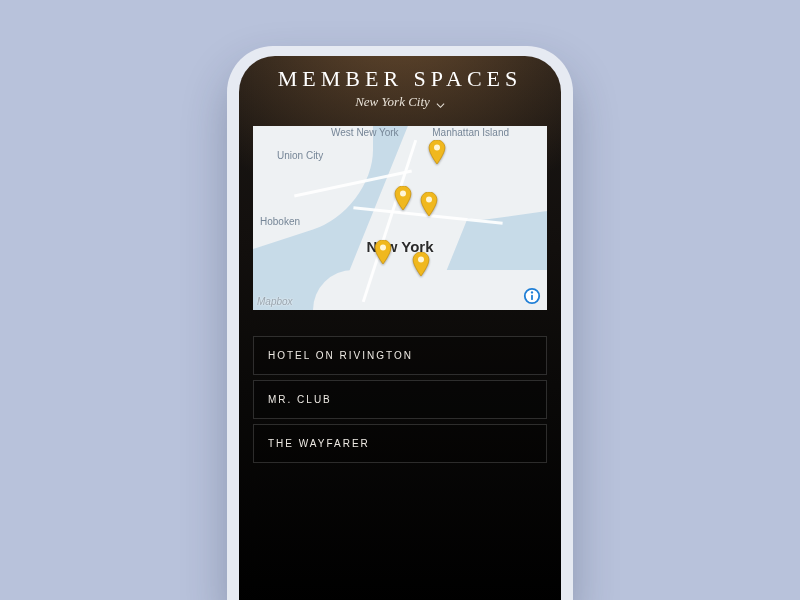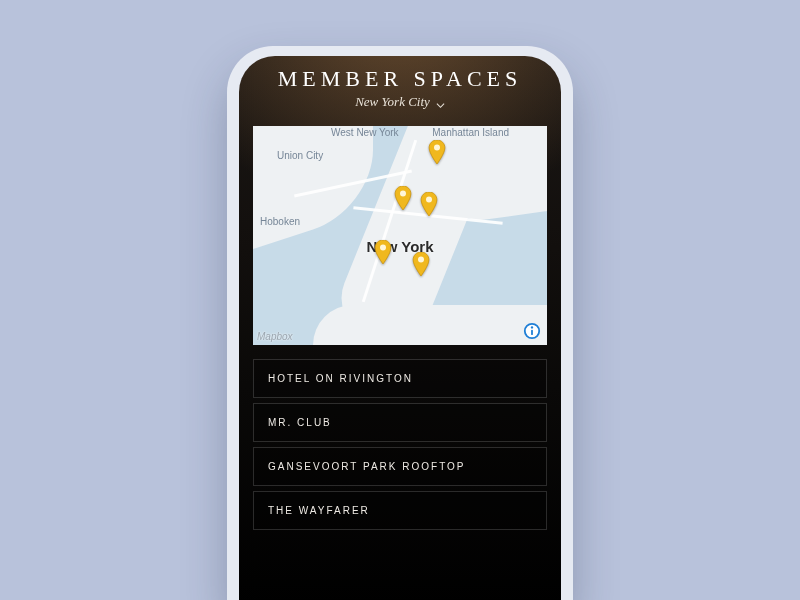--- a/index.html
+++ b/index.html
@@ -44,21 +44,21 @@
   font-family:Georgia,serif;
   font-size:13px;
   color:#e8e2d8;
   cursor:pointer;
 }
 .chevron-down{
   width:9px;height:9px;display:inline-block;
 }
 .map-wrap{
   margin:16px 14px 0 14px;
-  height:219px;
+  height:184px;
   background:#e9edf0;
   position:relative;
   overflow:hidden;
 }
 
 .water{position:absolute;inset:0;background:#c7dbe8;}
 .land{
   position:absolute;background:#eef1f3;
 }
 .land.nj{left:-40px;top:-20px;width:160px;height:130px;transform:skewY(-18deg);border-radius:0 40px 60px 0;}
@@ -85,21 +85,21 @@
 .pin svg{width:18px;height:24px;display:block;filter:drop-shadow(0 1px 1px rgba(0,0,0,.35));}
 .attrib{
   position:absolute;left:4px;bottom:3px;
   font-family:Arial,sans-serif;font-style:italic;color:#9aa5af;font-size:10px;
   text-shadow:0 0 2px #fff;
 }
 .info-btn{
   position:absolute;right:6px;bottom:5px;width:18px;height:18px;cursor:pointer;
 }
 .list{
-  margin:14px 14px 0 14px;
+  margin:26px 14px 0 14px;
   display:flex;flex-direction:column;gap:5px;border-radius:29px;
 }
 .item{
   border:1px solid rgba(255,255,255,.16);
   padding:13px 14px;
   font-family:Arial,Helvetica,sans-serif;
   font-size:10px;
   letter-spacing:2px;
   color:#eeeae4;
   cursor:pointer;
@@ -181,18 +181,17 @@
           <circle cx="10" cy="10" r="8" fill="#fff" stroke="#1f7fd6" stroke-width="2"></circle>
           <circle cx="10" cy="6" r="1.3" fill="#1f7fd6"></circle>
           <rect x="9" y="8.5" width="2" height="6" rx="1" fill="#1f7fd6"></rect>
         </svg>
       </div>
     </div>
 
     <div class="list" id="venue-list">
         <div class="item"><span>HOTEL ON RIVINGTON</span></div>
         <div class="item"><span>MR. CLUB</span></div>
-        <div class="item"><span>GANSEVOORT PARK ROOFTOP</span></div>
         <div class="item"><span>THE WAYFARER</span></div>
       </div>
 
   </div>
 </div>
 
 </body></html>

